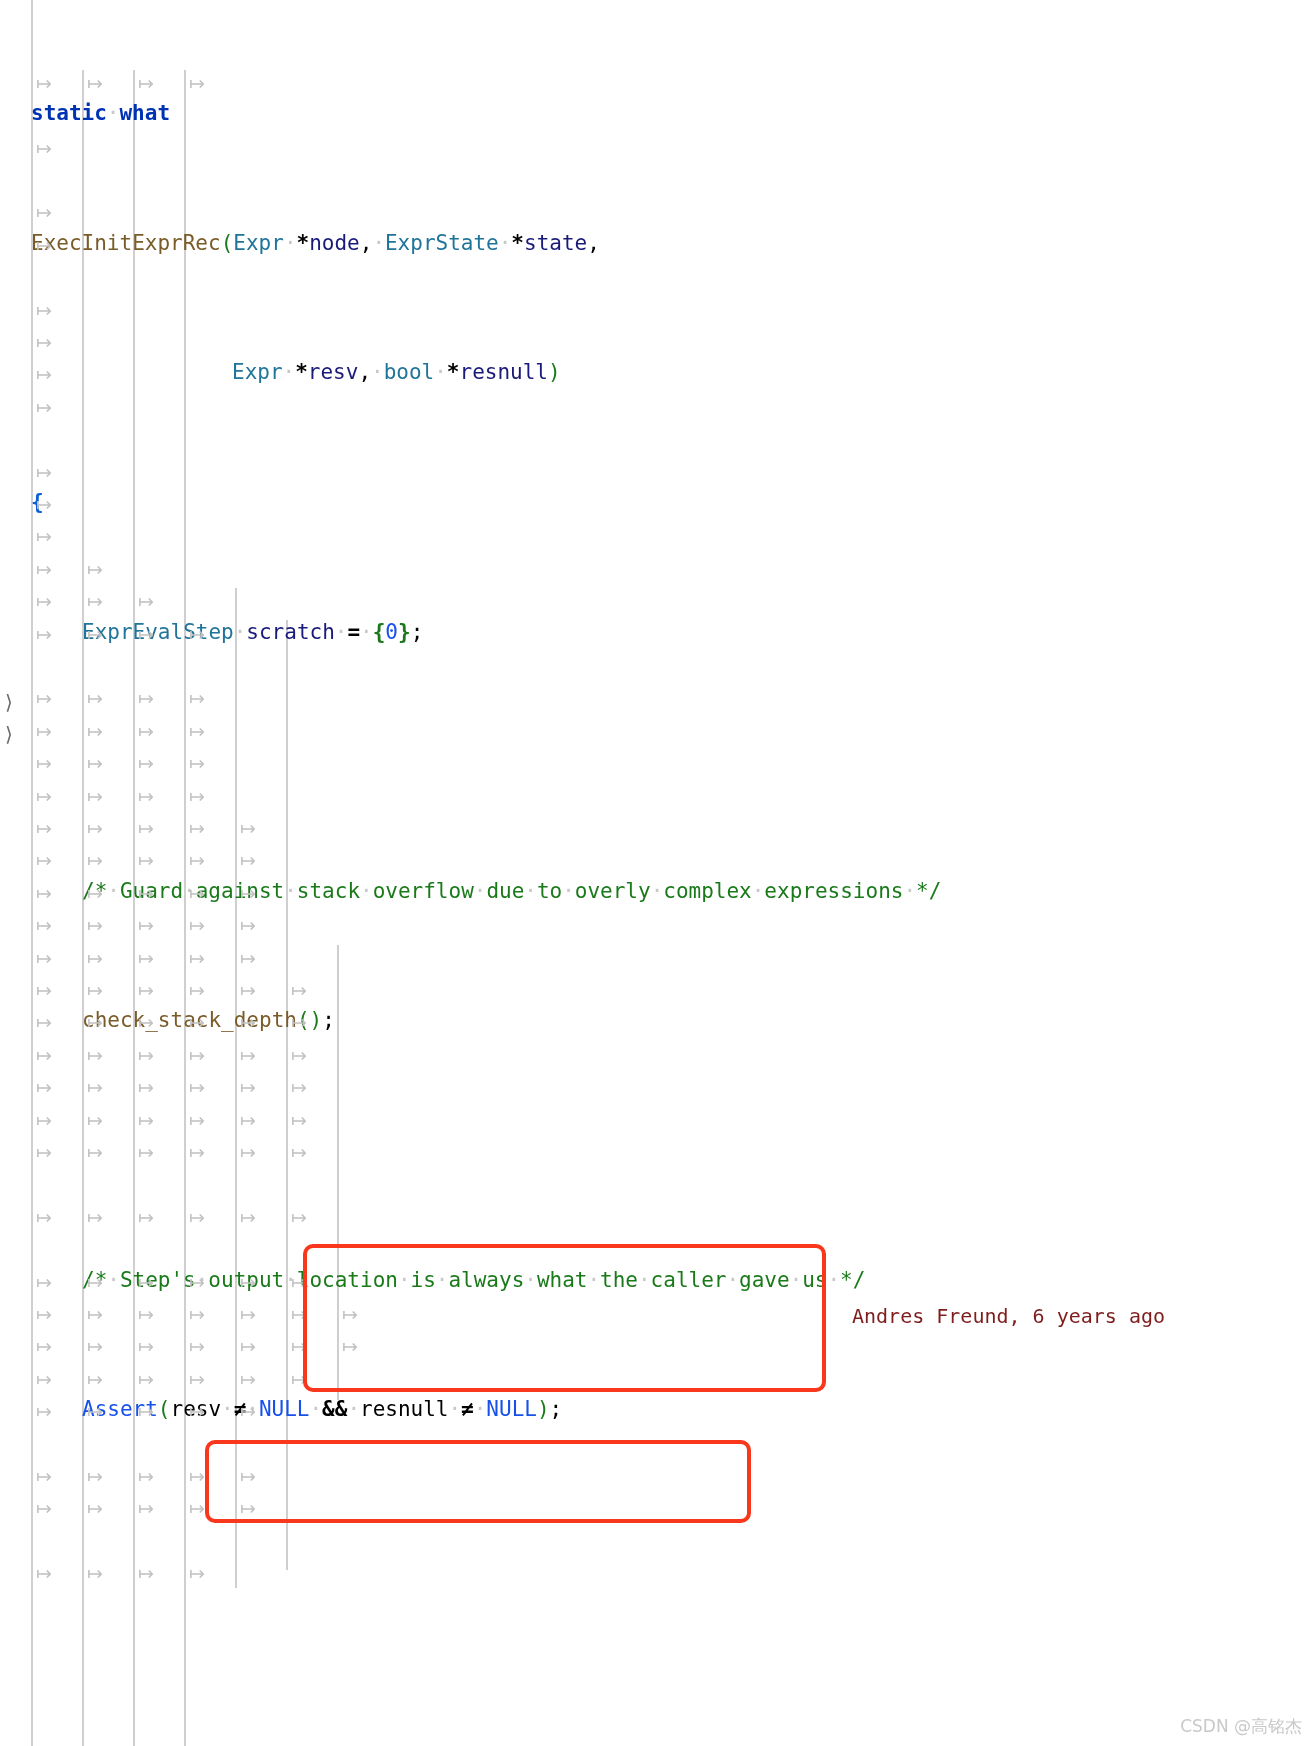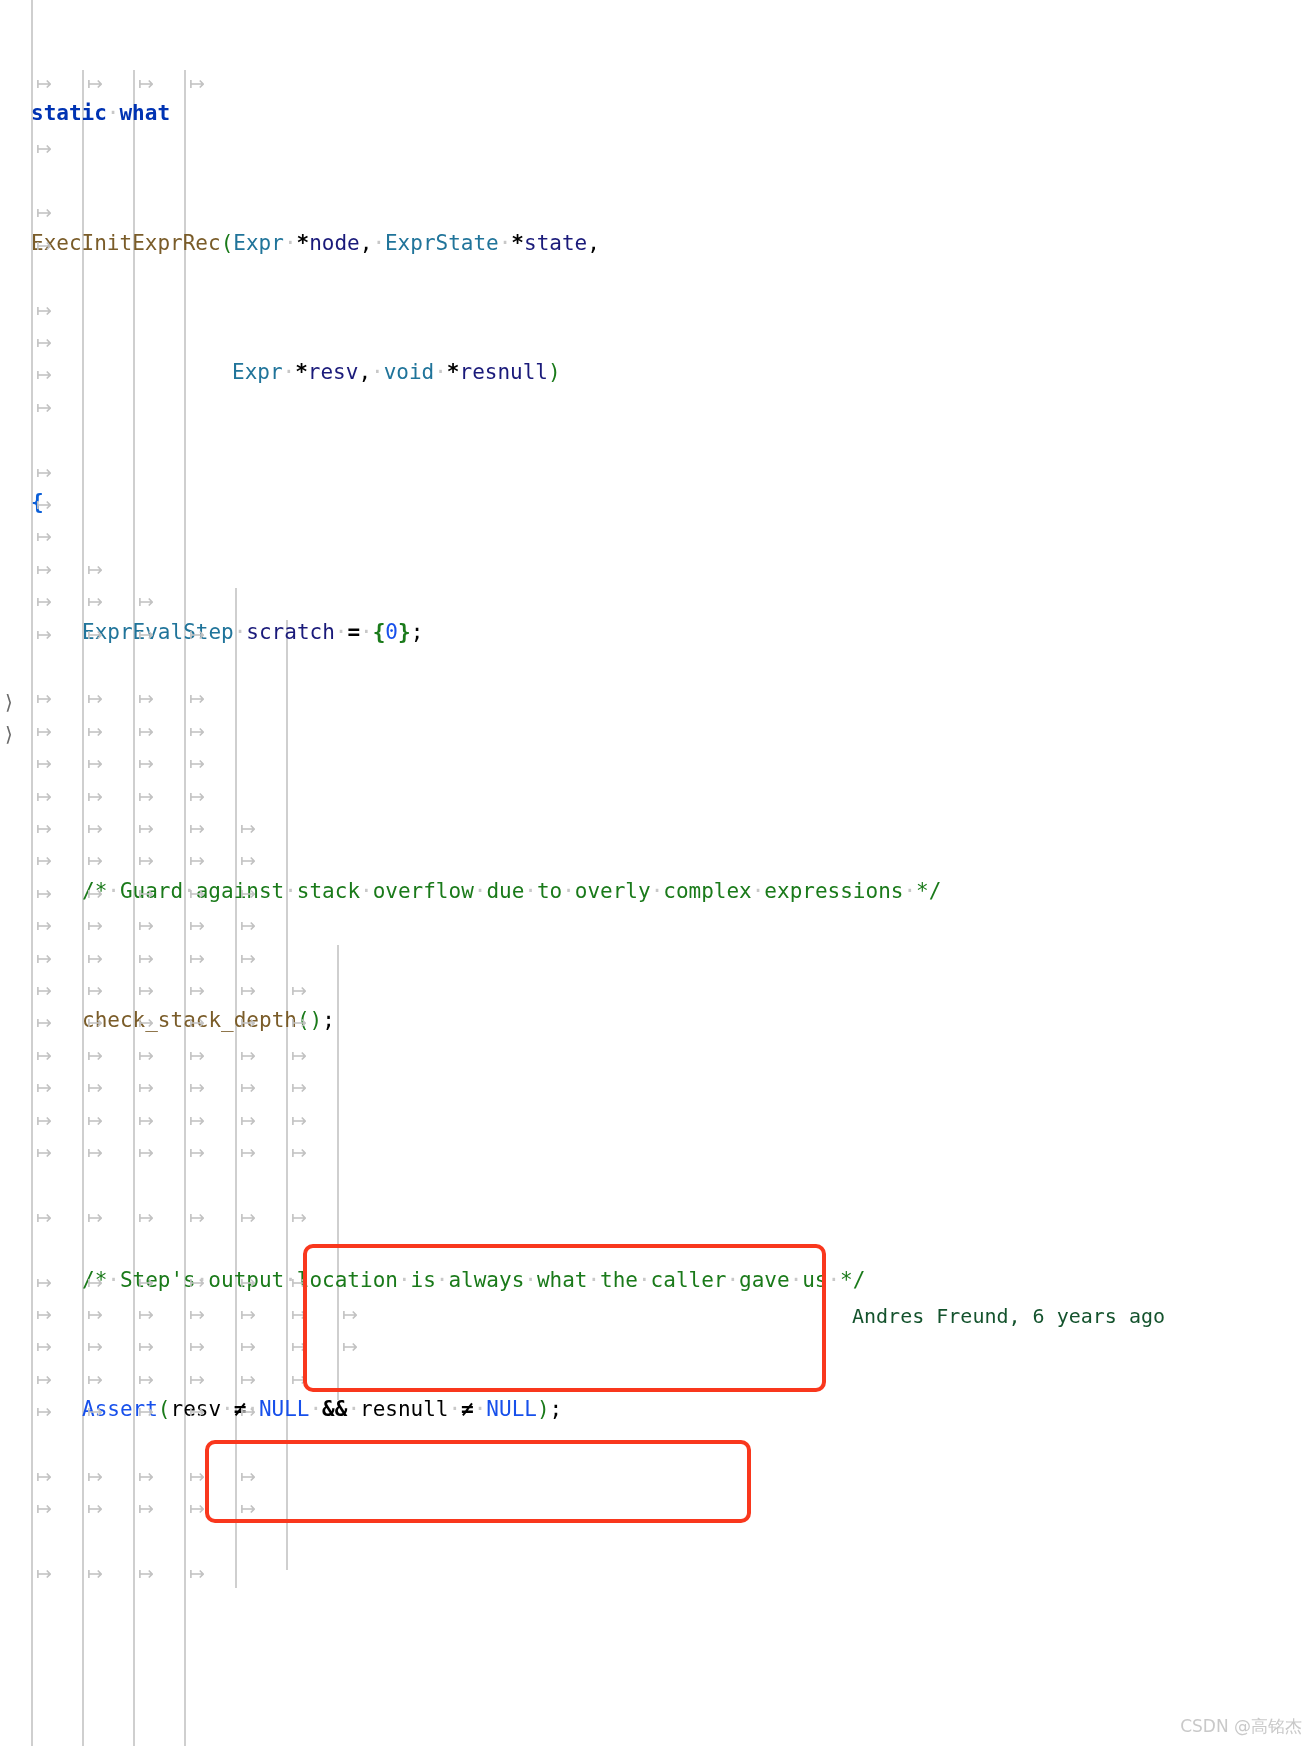--- a/index.html
+++ b/index.html
@@ -83,21 +83,21 @@
   .redbox {
     position: absolute;
     border: 4px solid #f9371d;
     border-radius: 10px;
     pointer-events: none;
   }
 
   
   .blame {
     position: absolute;
-    color: #14532d;
+    color: #7f1d1d;
     font-size: 20px;
     font-family: "DejaVu Sans Mono", monospace;
     white-space: pre;
   }
 
   
   .watermark {
     position: absolute;
     right: 12px;
     bottom: 8px;
@@ -118,21 +118,21 @@
   <div class="guide" style="left:235px; top:588px;  height:1000px;"></div>
   <div class="guide" style="left:286px; top:620px;  height:950px;"></div>
   <div class="guide" style="left:337px; top:945px;  height:455px;"></div>
 
   <div class="code-area">
 
     <div class="line"><span style="display:inline-block;width:31px"></span><span class="kw">static</span><span class="sp"></span><span class="kw">what</span></div>
 
     <div class="line"><span style="display:inline-block;width:31px"></span><span class="fn">ExecInitExprRec</span><span class="paren-g">(</span><span class="type">Expr</span><span class="sp"></span><span class="op">*</span><span class="varname">node</span><span class="punc">,</span><span class="sp"></span><span class="type">ExprState</span><span class="sp"></span><span class="op">*</span><span class="varname">state</span><span class="punc">,</span></div>
 
-    <div class="line"><span style="display:inline-block;width:232px"></span><span class="type">Expr</span><span class="sp"></span><span class="op">*</span><span class="varname">resv</span><span class="punc">,</span><span class="sp"></span><span class="type">void</span><span class="sp"></span><span class="op">*</span><span class="varname">resnull</span><span class="paren-g">)</span></div>
+    <div class="line"><span style="display:inline-block;width:232px"></span><span class="type">Expr</span><span class="sp"></span><span class="op">*</span><span class="varname">resv</span><span class="punc">,</span><span class="sp"></span><span class="type">bool</span><span class="sp"></span><span class="op">*</span><span class="varname">resnull</span><span class="paren-g">)</span></div>
 
     <div class="line"><span style="display:inline-block;width:31px"></span><span class="brace">{</span></div>
 
     <div class="line"><span style="display:inline-block;width:82px"></span><span class="type">ExprEvalStep</span><span class="sp"></span><span class="varname">scratch</span><span class="sp"></span><span class="op">=</span><span class="sp"></span><span class="brace-g">{</span><span class="num">0</span><span class="brace-g">}</span><span class="punc">;</span></div>
 
     <div class="line">&nbsp;</div>
 
     <div class="line"><span style="display:inline-block;width:82px"></span><span class="com">/*</span><span class="sp"></span><span class="com">Guard</span><span class="sp"></span><span class="com">against</span><span class="sp"></span><span class="com">stack</span><span class="sp"></span><span class="com">overflow</span><span class="sp"></span><span class="com">due</span><span class="sp"></span><span class="com">to</span><span class="sp"></span><span class="com">overly</span><span class="sp"></span><span class="com">complex</span><span class="sp"></span><span class="com">expressions</span><span class="sp"></span><span class="com">*/</span></div>
 
     <div class="line"><span style="display:inline-block;width:82px"></span><span class="fn">check_stack_depth</span><span class="paren-g">()</span><span class="punc">;</span></div>

